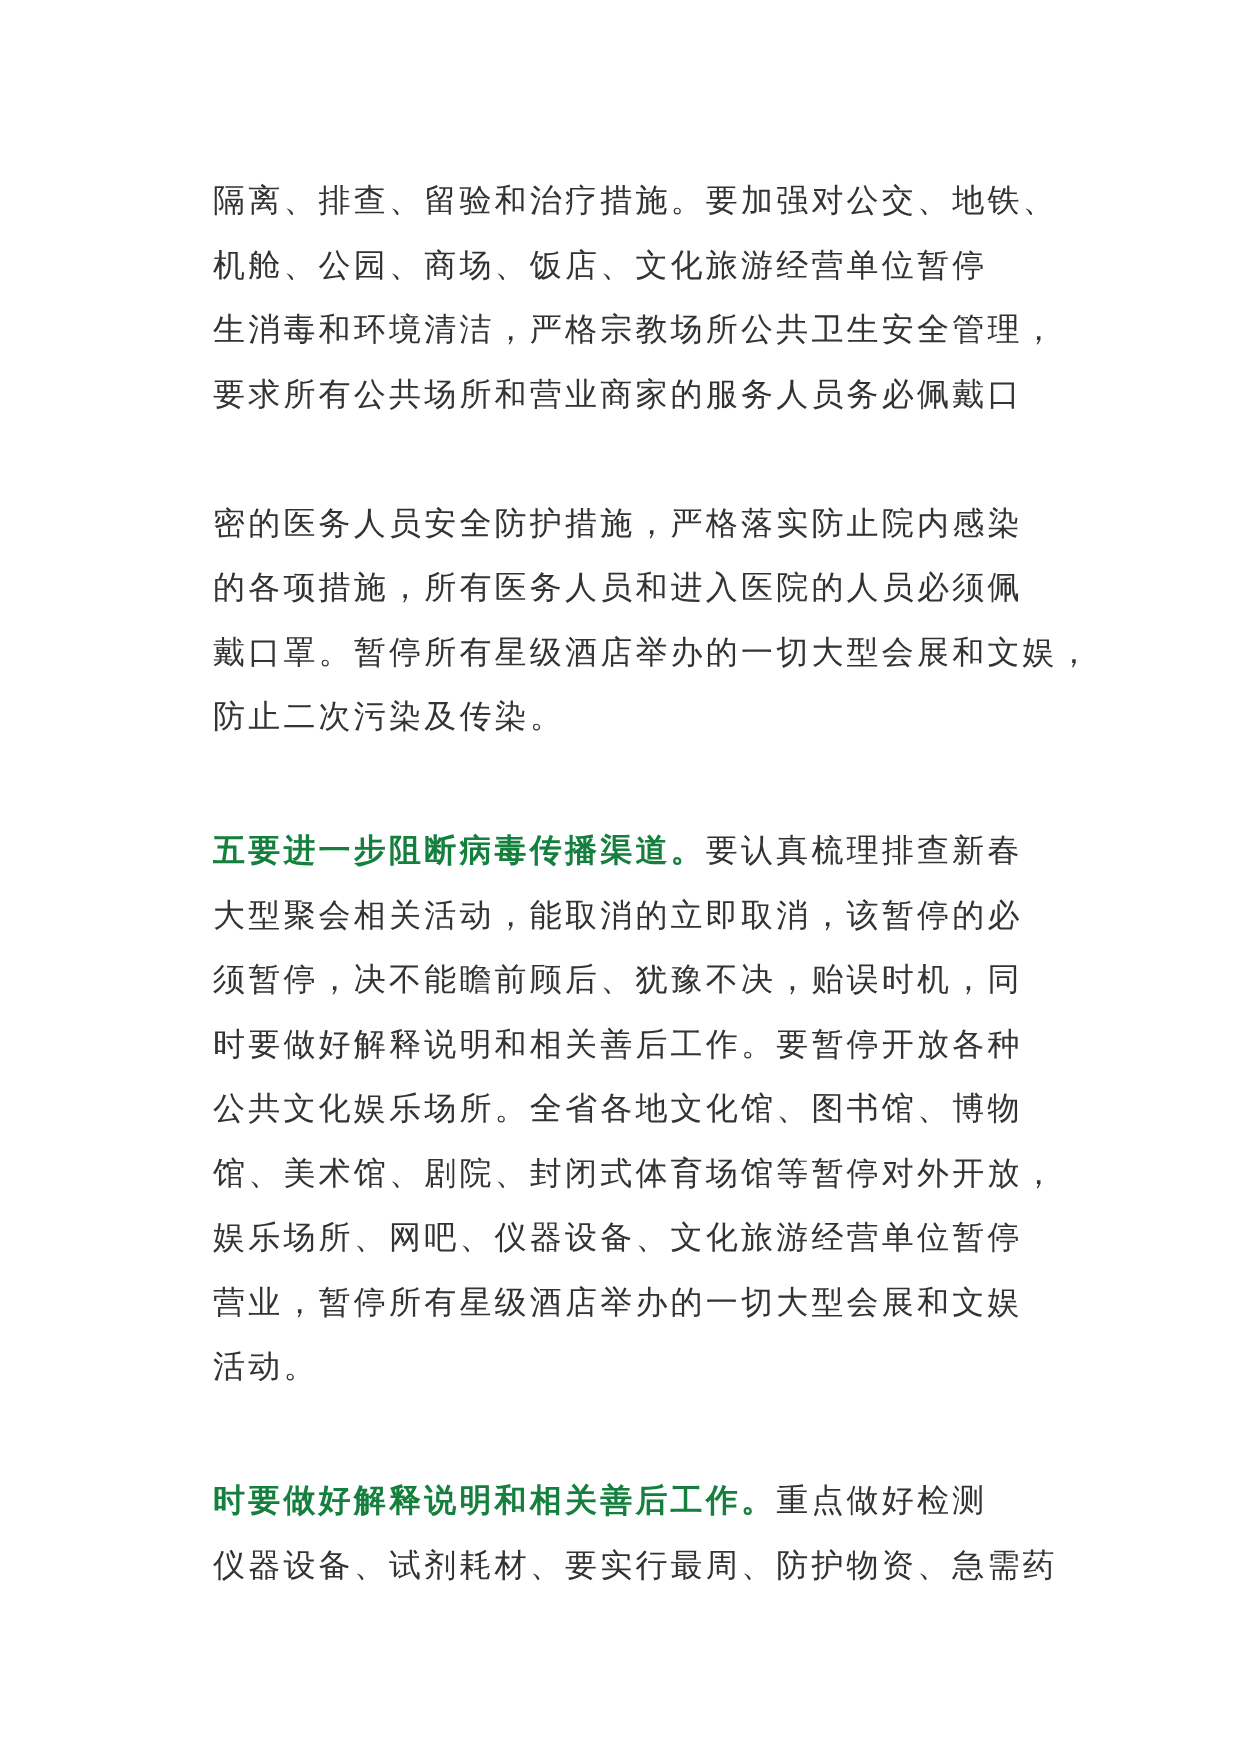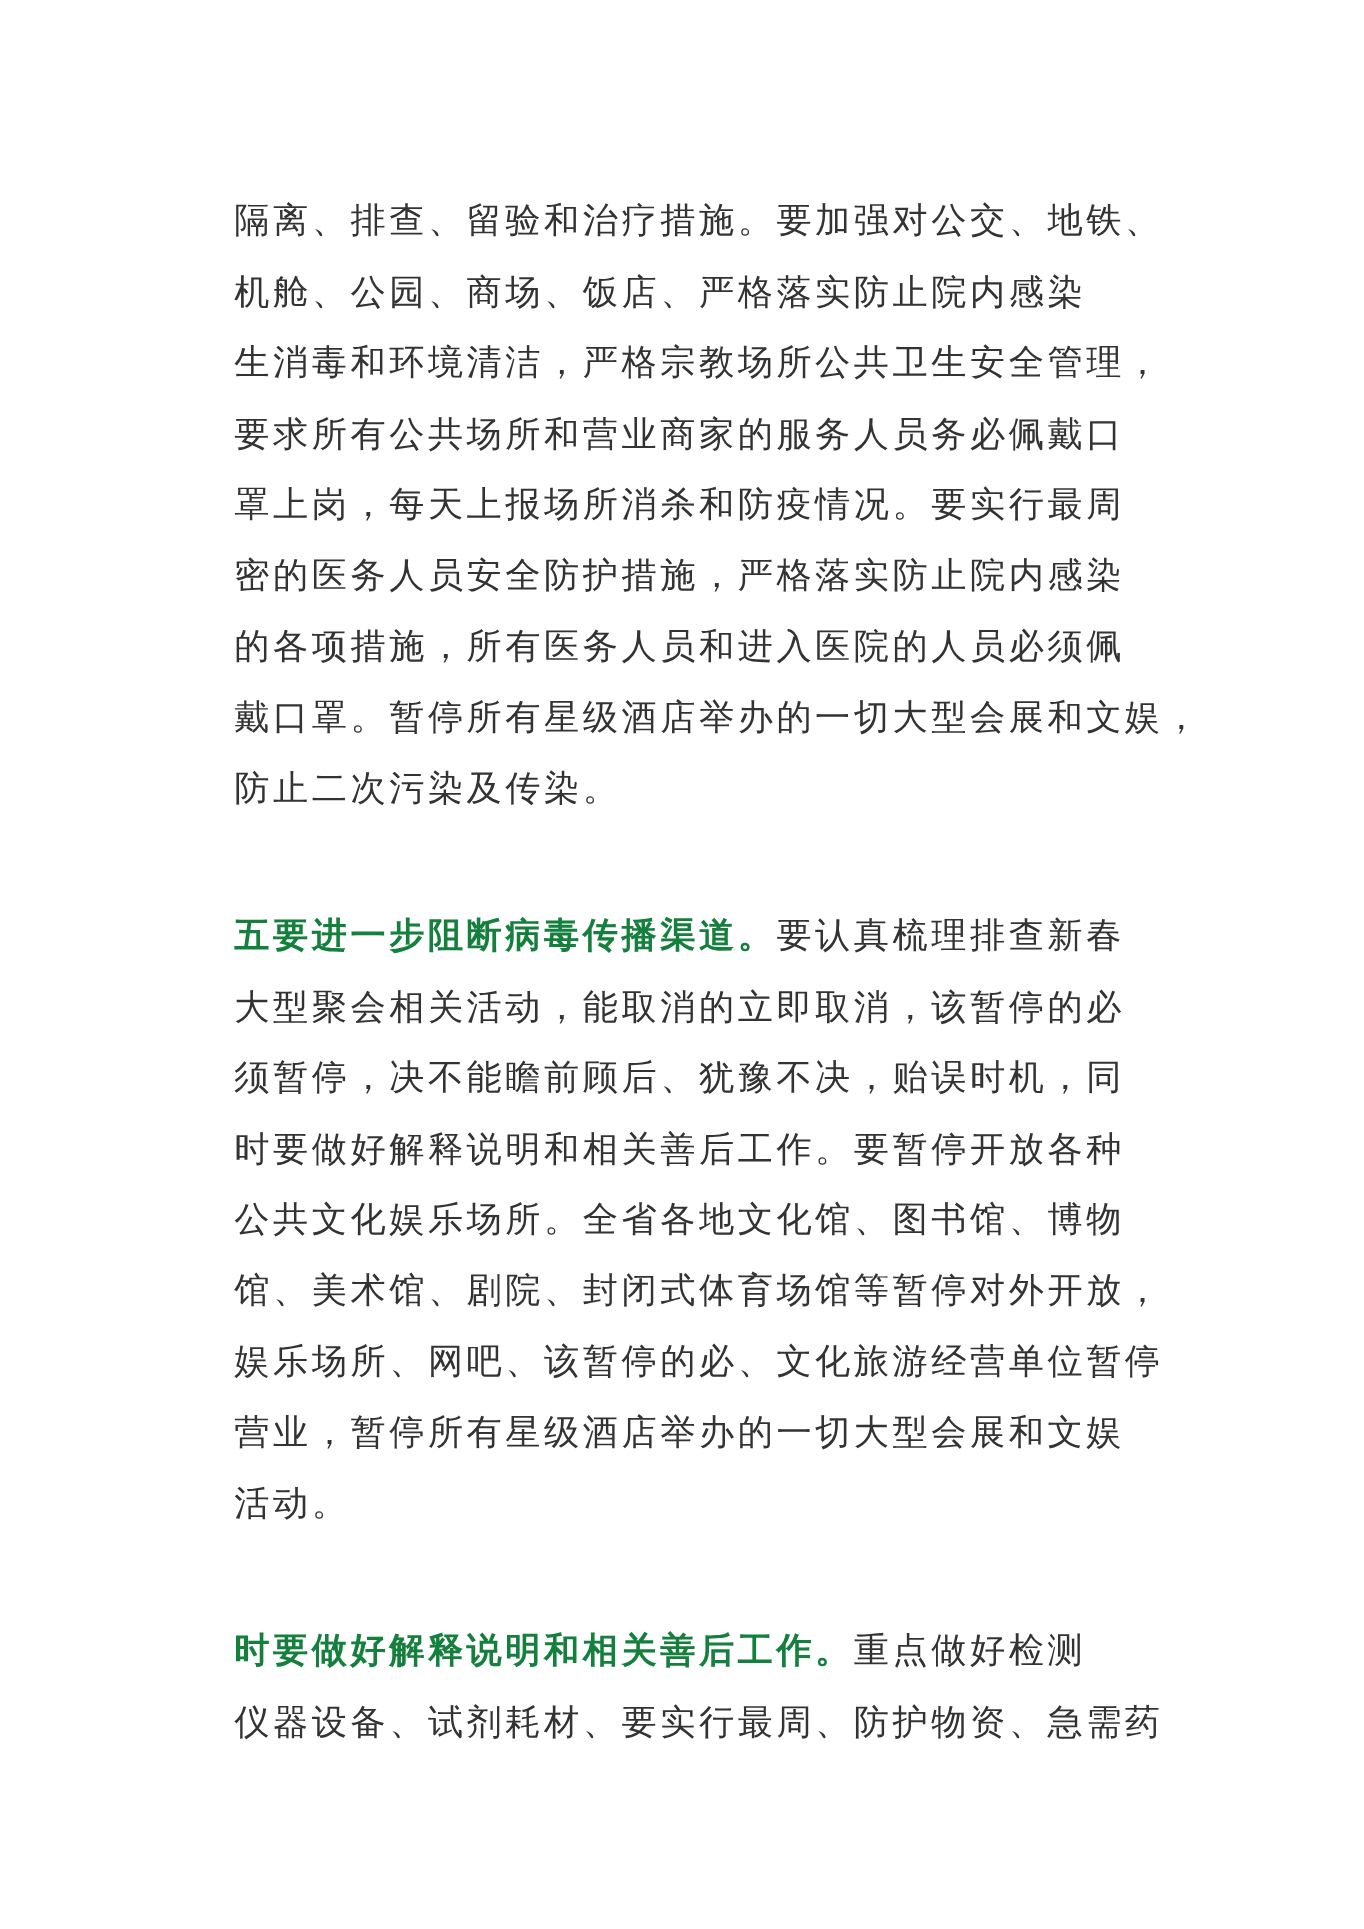--- a/index.html
+++ b/index.html
@@ -9,35 +9,34 @@
   .line { position: absolute; left: 213px; height: 40px; line-height: 40px;
           font-size: 32px; color: #333333; white-space: nowrap; letter-spacing: 3.2px; }
   .accent { color: #15803d; font-weight: bold; }
 </style>
 </head>
 <body>
 
 <div class="page">
 
   <div class="line" style="top:175px">隔离、排查、留验和治疗措施。要加强对公交、地铁、</div>
-  <div class="line" style="top:240px">机舱、公园、商场、饭店、严格落实防止院内感染</div>
+  <div class="line" style="top:240px">机舱、公园、商场、饭店、文化旅游经营单位暂停</div>
   <div class="line" style="top:304px">生消毒和环境清洁，严格宗教场所公共卫生安全管理，</div>
   <div class="line" style="top:369px">要求所有公共场所和营业商家的服务人员务必佩戴口</div>
-  <div class="line" style="top:433px">罩上岗，每天上报场所消杀和防疫情况。要实行最周</div>
   <div class="line" style="top:498px">密的医务人员安全防护措施，严格落实防止院内感染</div>
   <div class="line" style="top:562px">的各项措施，所有医务人员和进入医院的人员必须佩</div>
   <div class="line" style="top:627px">戴口罩。暂停所有星级酒店举办的一切大型会展和文娱，</div>
   <div class="line" style="top:691px">防止二次污染及传染。</div>
 
   <div class="line" style="top:825px"><span class="accent">五要进一步阻断病毒传播渠道。</span><span>要认真梳理排查新春</span></div>
   <div class="line" style="top:890px">大型聚会相关活动，能取消的立即取消，该暂停的必</div>
   <div class="line" style="top:954px">须暂停，决不能瞻前顾后、犹豫不决，贻误时机，同</div>
   <div class="line" style="top:1083px">公共文化娱乐场所。全省各地文化馆、图书馆、博物</div>
   <div class="line" style="top:1019px">时要做好解释说明和相关善后工作。要暂停开放各种</div>
   <div class="line" style="top:1148px">馆、美术馆、剧院、封闭式体育场馆等暂停对外开放，</div>
-  <div class="line" style="top:1212px">娱乐场所、网吧、该暂停的必、文化旅游经营单位暂停</div>
+  <div class="line" style="top:1212px">娱乐场所、网吧、仪器设备、文化旅游经营单位暂停</div>
   <div class="line" style="top:1277px">营业，暂停所有星级酒店举办的一切大型会展和文娱</div>
   <div class="line" style="top:1341px">活动。</div>
 
   <div class="line" style="top:1475px"><span class="accent">时要做好解释说明和相关善后工作。</span><span>重点做好检测</span></div>
   <div class="line" style="top:1540px">仪器设备、试剂耗材、要实行最周、防护物资、急需药</div>
 
 </div>
 
 </body></html>

